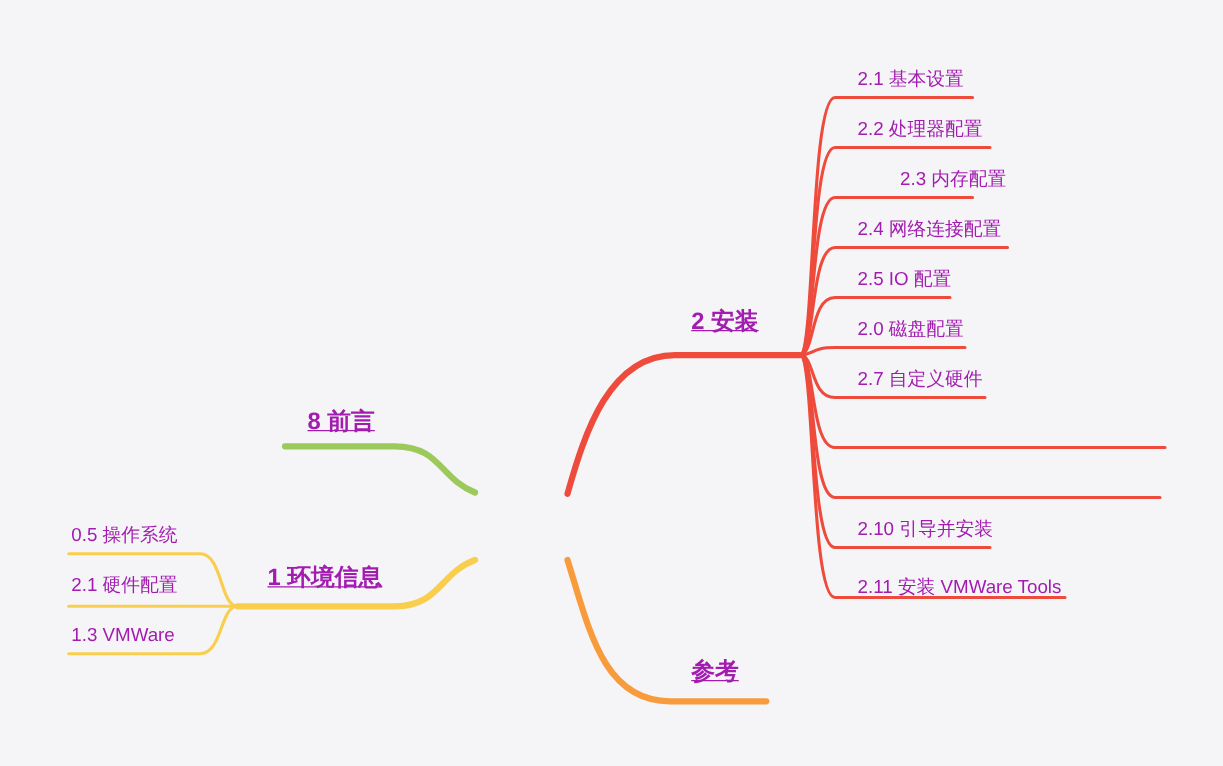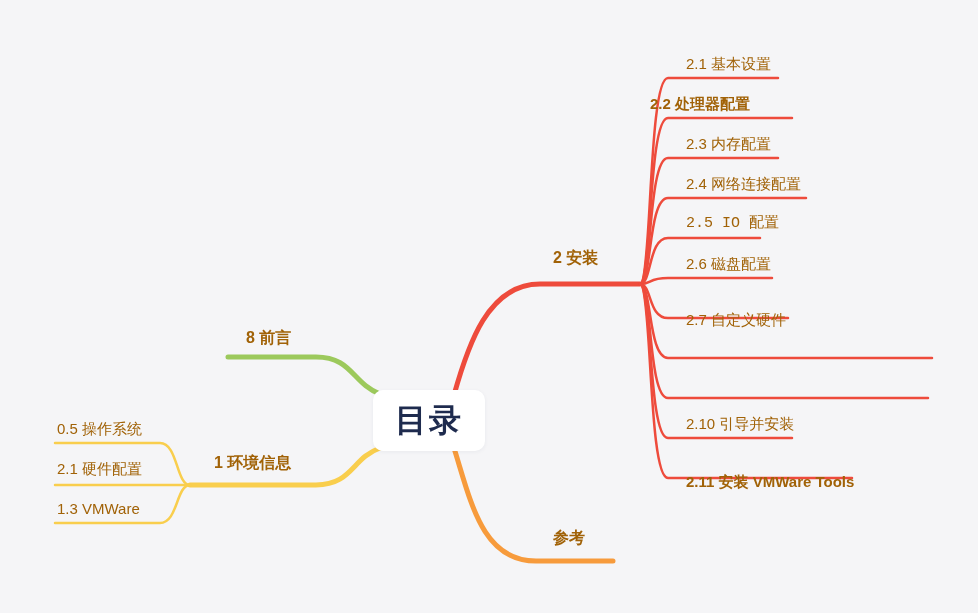--- a/index.html
+++ b/index.html
@@ -17,28 +17,29 @@
   }
   svg.lines {
     position: absolute;
     left: 0;
     top: 0;
   }
   path.main-line { stroke-width: 5; fill: none; }
   path.sub-line  { stroke-width: 2.5; fill: none; }
   .label {
     position: absolute;
-    color: #a16207;
+    color: #a21caf;
     white-space: nowrap;
     cursor: default;
   }
   .main-topic {
-    font-size: 16px;
+    font-size: 19px;
     font-weight: 700;
     line-height: 22px;
+    text-decoration: underline;
   }
   .sub-topic {
     font-size: 15px;
     font-weight: 400;
     line-height: 20px;
   }
   .center-card {
     position: absolute;
     left: 373px;
     top: 390px;
@@ -83,39 +84,36 @@
       <path class="sub-line" d="M640,284 C652,284 648,318 668,318 L788,318" stroke="#ee4b3c"></path>
       <path class="sub-line" d="M640,284 C652,284 648,358 668,358 L932,358" stroke="#ee4b3c"></path>
       <path class="sub-line" d="M640,284 C652,284 648,398 668,398 L928,398" stroke="#ee4b3c"></path>
       <path class="sub-line" d="M640,284 C652,284 648,438 668,438 L792,438" stroke="#ee4b3c"></path>
       <path class="sub-line" d="M640,284 C652,284 648,478 668,478 L852,478" stroke="#ee4b3c"></path>
 
       <path class="main-line" d="M454,448 C471,502 482,561 536,561 L613,561" stroke="#f79b3c"></path>
     </g>
   </svg>
 
-  <div class="center-card">
-    <span class="center-text">目录</span>
-  </div>
 
   <div class="label main-topic" style="left:246px; top:327px;">8 前言</div>
 
   <div class="label main-topic" style="left:214px; top:452px;">1 环境信息</div>
 
   <div class="label main-topic" style="left:553px; top:247px;">2 安装</div>
 
   <div class="label main-topic" style="left:553px; top:527px;text-align:center;">参考</div>
 
   <div class="label sub-topic" style="left:57px; top:419px;">0.5 操作系统</div>
   <div class="label sub-topic" style="left:57px; top:459px;">2.1 硬件配置</div>
   <div class="label sub-topic" style="left:57px; top:499px;text-align:right;">1.3 VMWare</div>
 
   <div class="label sub-topic" style="left:686px; top:54px;">2.1 基本设置</div>
-  <div class="label sub-topic" style="left:650px; top:94px;font-weight:bold;">2.2 处理器配置</div>
-  <div class="label sub-topic" style="left:686px; top:134px;">2.3 内存配置</div>
+  <div class="label sub-topic" style="left:686px; top:94px;">2.2 处理器配置</div>
+  <div class="label sub-topic" style="left:720px; top:134px;">2.3 内存配置</div>
   <div class="label sub-topic" style="left:686px; top:174px;">2.4 网络连接配置</div>
-  <div class="label sub-topic" style="left:686px; top:214px;font-family:Liberation Mono, monospace;">2.5 IO 配置</div>
-  <div class="label sub-topic" style="left:686px; top:254px;">2.6 磁盘配置</div>
-  <div class="label sub-topic" style="left:686px; top:294px;margin-top:16px;">2.7 自定义硬件</div>
+  <div class="label sub-topic" style="left:686px; top:214px;">2.5 IO 配置</div>
+  <div class="label sub-topic" style="left:686px; top:254px;">2.0 磁盘配置</div>
+  <div class="label sub-topic" style="left:686px; top:294px;">2.7 自定义硬件</div>
   <div class="label sub-topic" style="left:686px; top:414px;">2.10 引导并安装</div>
-  <div class="label sub-topic" style="left:686px; top:472px;font-weight:bold;">2.11 安装 VMWare Tools</div>
+  <div class="label sub-topic" style="left:686px; top:460px;">2.11 安装 VMWare Tools</div>
 
 </div>
 
 </body></html>

